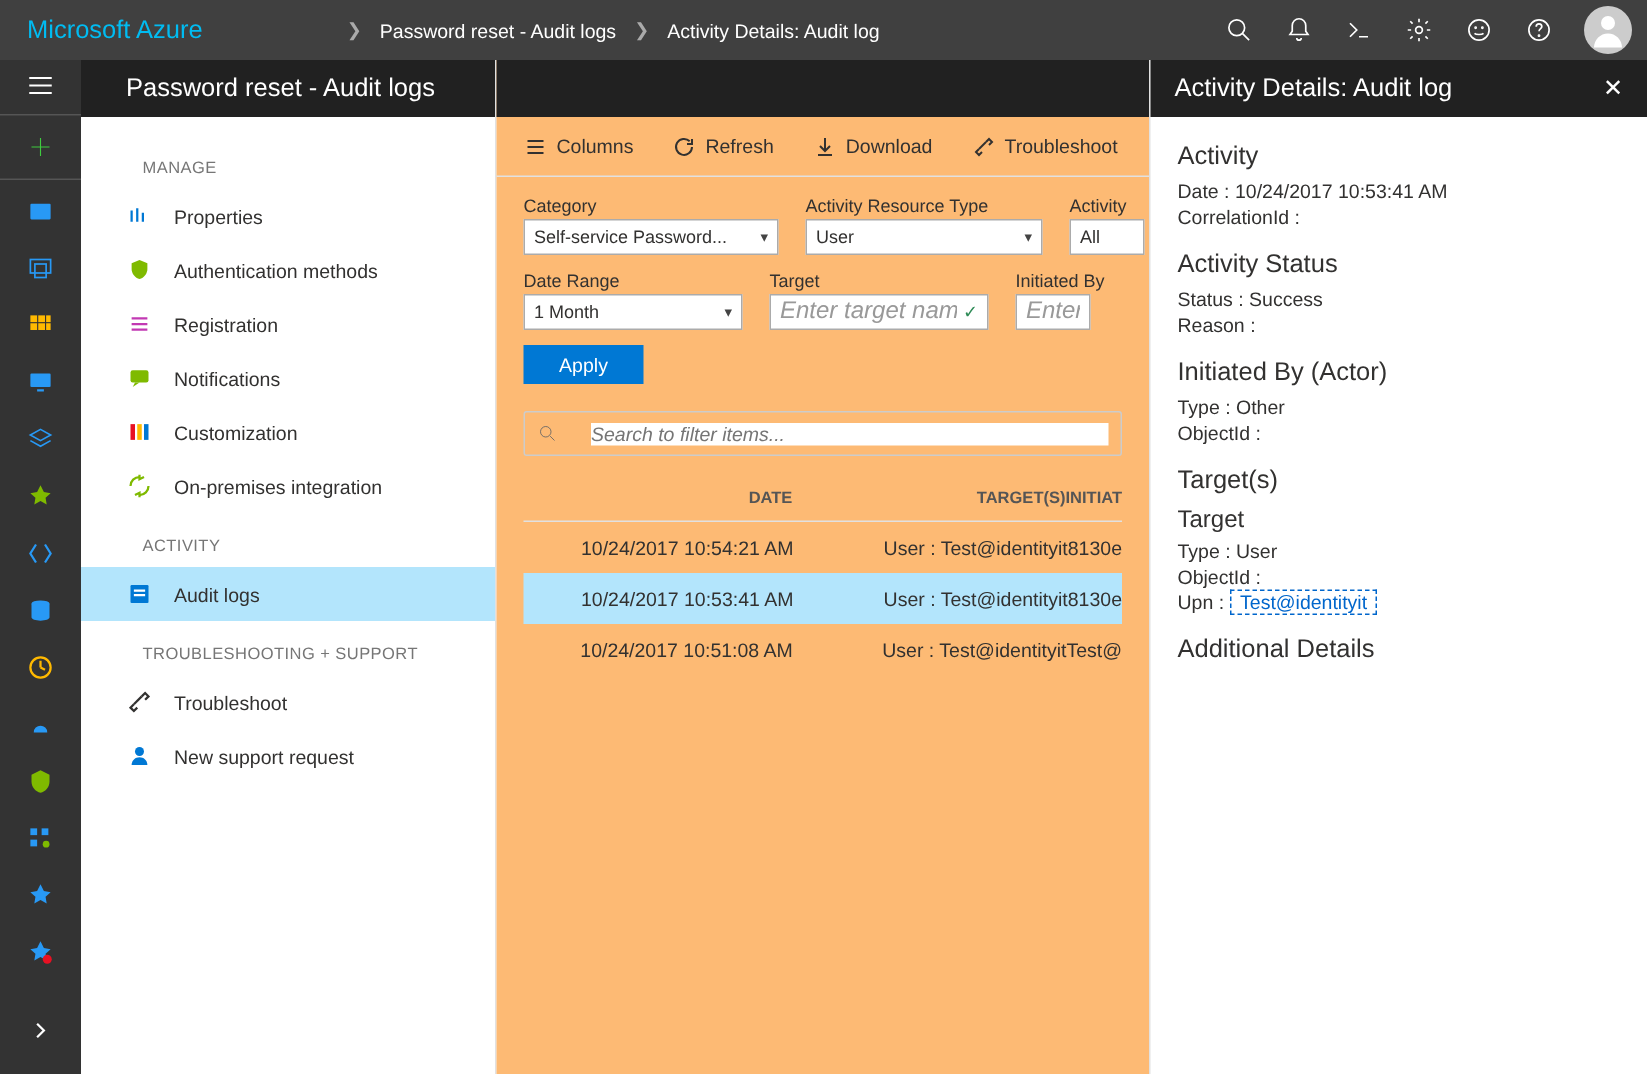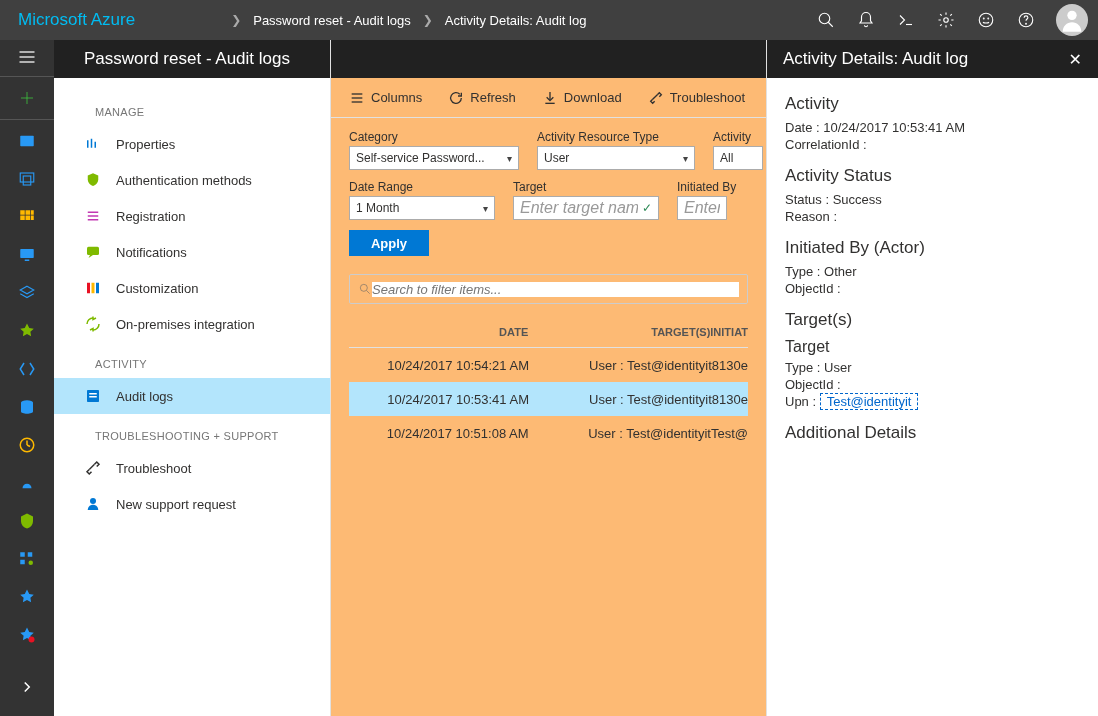--- a/index.html
+++ b/index.html
@@ -54,23 +54,23 @@
     height: 24px; border: 1px solid #ababab; background: #fff; font-family: inherit;
     font-size: 12px; padding: 0 6px; display: flex; align-items: center; justify-content: space-between;
   }
   .select { cursor: pointer; }
   .select-caret { font-size: 10px; color: #444; }
   .w-170 { width: 170px; } .w-158 { width: 158px; } .w-60 { width: 50px; } .w-146 { width: 146px; }
   .text-input input { border: none; outline: none; width: 100%; font-family: Liberation Sans, sans-serif; font-size: 16px; }
   .text-input input::placeholder { color: #999; font-style: italic; }
   .check { color: #2e8b57; font-size: 12px; margin-left: 4px; }
 
-  .apply-btn { width: 80px; height: 26px; background: #0078d4; color: #fff; border: none; font-size: 13px; font-weight: 700; cursor: pointer; }
-
-  .search-wrap { margin: 10px 18px 12px; height: 30px; border: 1px solid #ccc; border-radius: 2px; display: flex; align-items: center; padding: 0 8px; gap: 0; }
+  .apply-btn { width: 80px; height: 26px; background: #0078d4; color: #fff; border: none; font-size: 13px; font-weight: 400; cursor: pointer; }
+
+  .search-wrap { margin: 10px 18px 12px; height: 30px; border: 1px solid #ccc; border-radius: 2px; display: flex; align-items: center; padding: 0 8px; gap: 22px; }
   .search-wrap svg { width: 14px; height: 14px; stroke: #666; fill: none; }
   .search-wrap input { border: none; outline: none; flex: 1; font-style: italic; color: #999; font-size: 13px; }
 
   .grid { margin: 0 18px; text-align: right; }
   .grid-header { display: flex; height: 32px; align-items: center; border-bottom: 1px solid #e1e1e1; font-size: 11px; font-weight: 600; color: #555; }
   .grid-row { display: flex; height: 34px; align-items: center; font-size: 13px; cursor: pointer; }
   .grid-row.selected { background: #b3e5fc; }
   .col-date { width: 182px; padding-left: 8px; }
   .col-target { width: 185px; }
   .col-init { flex: 1; }

